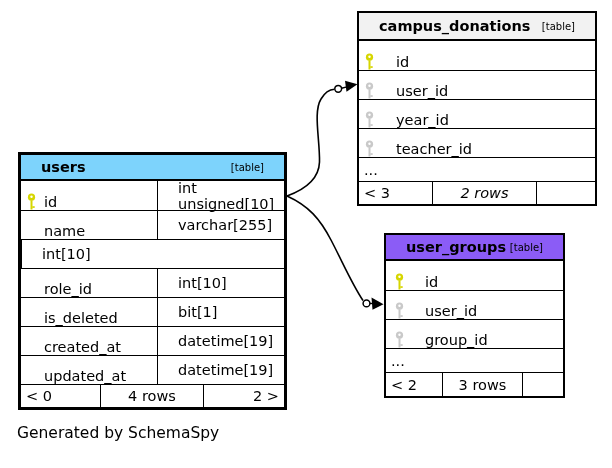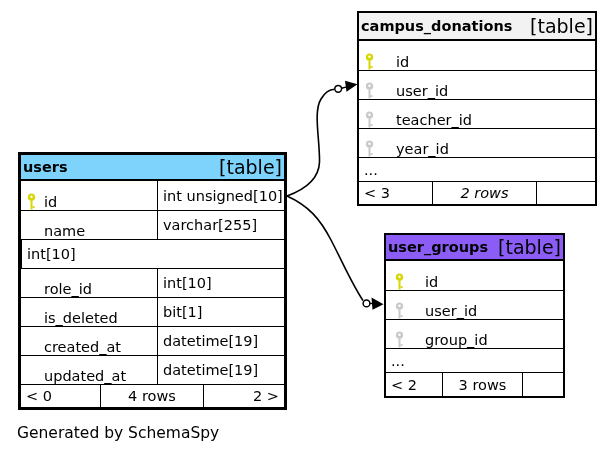--- a/index.html
+++ b/index.html
@@ -6,29 +6,29 @@
   #canvas {
     position:relative; width:612px; height:468px;
     font-family:"DejaVu Sans", sans-serif;
     color:#000; background:#fff; overflow:hidden;
   }
   .tbl { position:absolute; background:#fff; box-sizing:border-box;
          display:flex; flex-direction:column; }
   .tbl.focus  { border:3px solid #000; }
   .tbl.normal { border:2px solid #000; }
   .tbl-header { box-sizing:border-box; display:flex; align-items:center;
-                justify-content:space-between; padding:0 2px;
+                justify-content:space-between; padding:0 20px;
                 border-bottom:2px solid #000; }
   .tbl-name  { font-weight:bold; font-size:14.5px; }
-  .tbl-badge { font-size:19px; }
+  .tbl-badge { font-size:10px; }
   .col-row { box-sizing:border-box; height:29px; display:flex; align-items:center; }
   .col-row + .col-row { border-top:1px solid #000; }
   .name-cell { display:flex; align-items:flex-end; height:100%; box-sizing:border-box; }
   .type-cell { flex:1; border-left:1px solid #000; height:100%;
-               display:flex; align-items:center; padding-left:5px;
+               display:flex; align-items:center; padding-left:20px;
                font-size:14.5px; box-sizing:border-box; }
   .key-slot { width:9px; height:17px; flex:0 0 9px; }
   .col-label { font-size:14.5px; white-space:nowrap; }
   .ellipsis-row { box-sizing:border-box; height:24px; border-top:1px solid #000;
                   display:flex; align-items:center; padding-left:5px; font-size:14.5px; }
   .tbl-footer { box-sizing:border-box; flex:1; border-top:1px solid #000;
                 display:flex; align-items:stretch; font-size:14.5px; }
   .f-cell { display:flex; align-items:center; box-sizing:border-box; }
   .f-cell.mid   { justify-content:center; border-left:1px solid #000; }
   .f-cell.right { justify-content:flex-end; border-left:1px solid #000;
@@ -155,32 +155,32 @@
       </div>
     </div>
     <div class="col-row">
       <div class="name-cell">
         <svg class="key-slot" viewBox="0 0 9 17" color="#c9c9c9">
           <circle cx="4.5" cy="4.2" r="3.6" fill="currentColor"></circle>
           <circle cx="4.5" cy="3.8" r="1.2" fill="#ffffff"></circle>
           <rect x="3.5" y="7.3" width="2" height="9.2" fill="currentColor"></rect>
           <rect x="5.3" y="13.2" width="2.4" height="1.7" fill="currentColor"></rect>
         </svg>
+        <span class="col-label">year_id</span>
+      </div>
+    </div>
+    <div class="col-row">
+      <div class="name-cell">
+        <svg class="key-slot" viewBox="0 0 9 17" color="#c9c9c9">
+          <circle cx="4.5" cy="4.2" r="3.6" fill="currentColor"></circle>
+          <circle cx="4.5" cy="3.8" r="1.2" fill="#ffffff"></circle>
+          <rect x="3.5" y="7.3" width="2" height="9.2" fill="currentColor"></rect>
+          <rect x="5.3" y="13.2" width="2.4" height="1.7" fill="currentColor"></rect>
+        </svg>
         <span class="col-label">teacher_id</span>
-      </div>
-    </div>
-    <div class="col-row">
-      <div class="name-cell">
-        <svg class="key-slot" viewBox="0 0 9 17" color="#c9c9c9">
-          <circle cx="4.5" cy="4.2" r="3.6" fill="currentColor"></circle>
-          <circle cx="4.5" cy="3.8" r="1.2" fill="#ffffff"></circle>
-          <rect x="3.5" y="7.3" width="2" height="9.2" fill="currentColor"></rect>
-          <rect x="5.3" y="13.2" width="2.4" height="1.7" fill="currentColor"></rect>
-        </svg>
-        <span class="col-label">year_id</span>
       </div>
     </div>
     <div class="ellipsis-row">...</div>
     <div class="tbl-footer">
       <div class="f-cell left">&lt; 3</div>
       <div class="f-cell mid">2 rows</div>
       <div class="f-cell right"></div>
     </div>
   </div>
 

